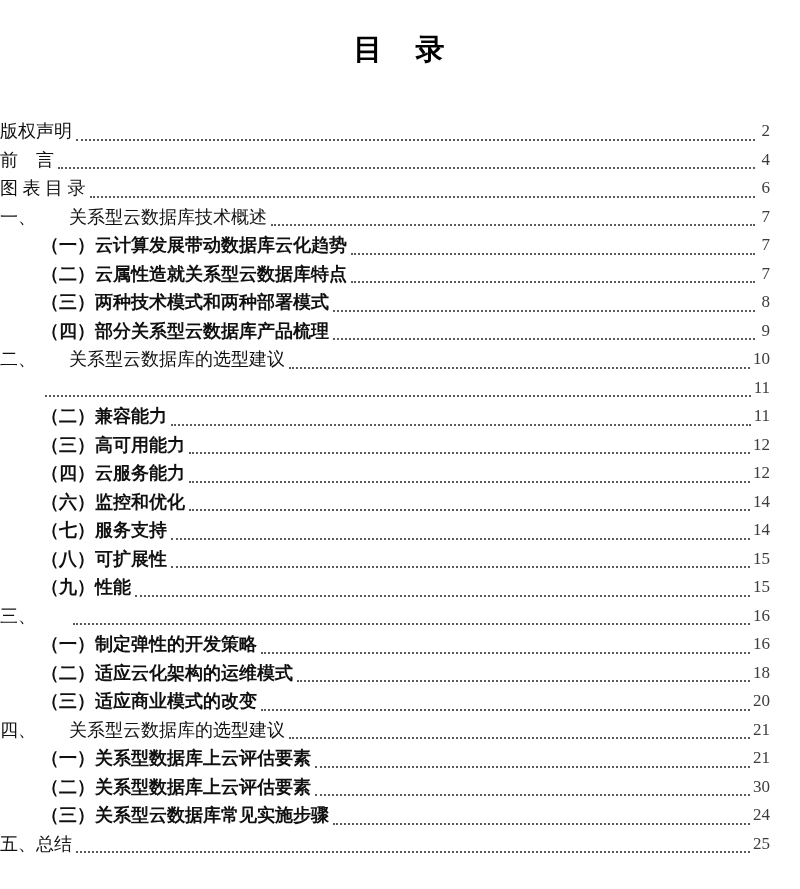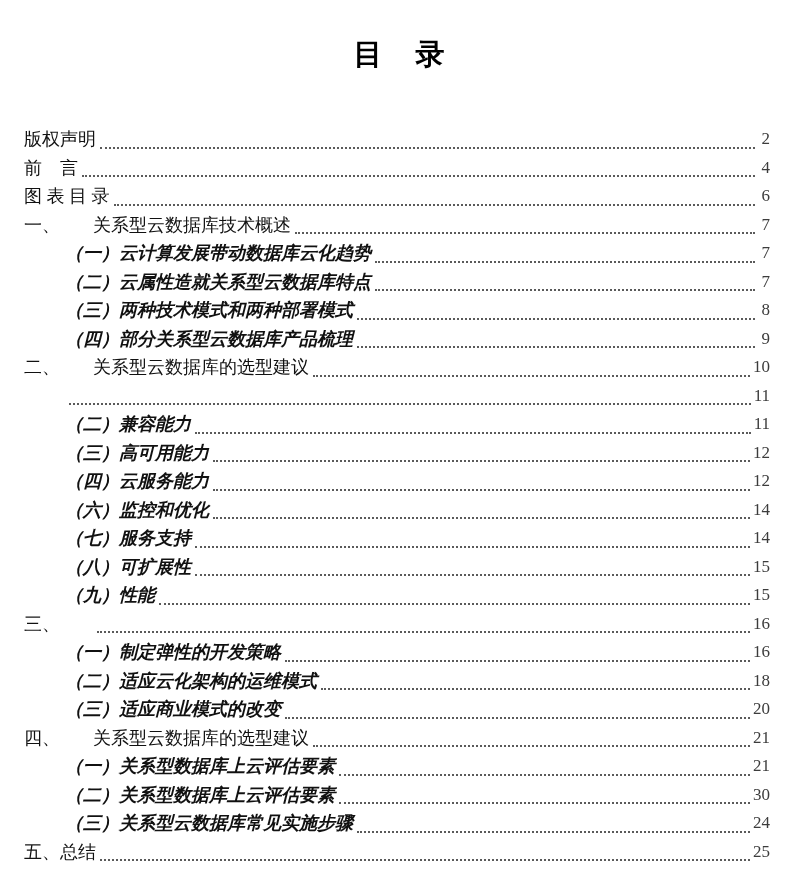--- a/index.html
+++ b/index.html
@@ -10,34 +10,33 @@
   .page {
     position: relative;
     width: 800px;
     height: 889px;
     background: #ffffff;
     overflow: hidden;
     font-family: "Liberation Serif", "DejaVu Serif", serif;
     color: #111111;
   }
   .title {
-    margin: 12px;
+    margin: 4px;
     padding-top: 27px;
     height: 36px;
     line-height: 36px;
     text-align: center;
-    font-family: Liberation Mono, monospace;
+    font-family: Liberation Serif, serif;
     font-size: 29px;
     font-weight: bold;
     color: #000000;
     letter-spacing: 2px;
   }
   .toc {
     margin-top: 50px;
-    margin-left: 24px;
     margin-right: 30px; 
   }
   .toc-row {
     display: flex;
     height: 28.5px;
     line-height: 28.5px;
     font-size: 18px;
     white-space: nowrap;
   }
   .toc-row.indent-1 {
@@ -49,21 +48,20 @@
   .toc-row .num.tabbed {
     display: inline-block;
     width: 69px;
   }
   .toc-row .text {
     flex: 0 0 auto;
   }
   .toc-row.style-kaiti .num,
   .toc-row.style-kaiti .text {
     font-weight: bold;
-    font-style: italic;
   }
   .toc-row .leader {
     flex: 1 1 auto;
     align-self: flex-end;
     height: 0;
     margin: 0 3px 5px 4px;
     border-bottom: 2px dotted #5a5a5a;
     min-width: 12px;
   }
   .toc-row .page-num {

